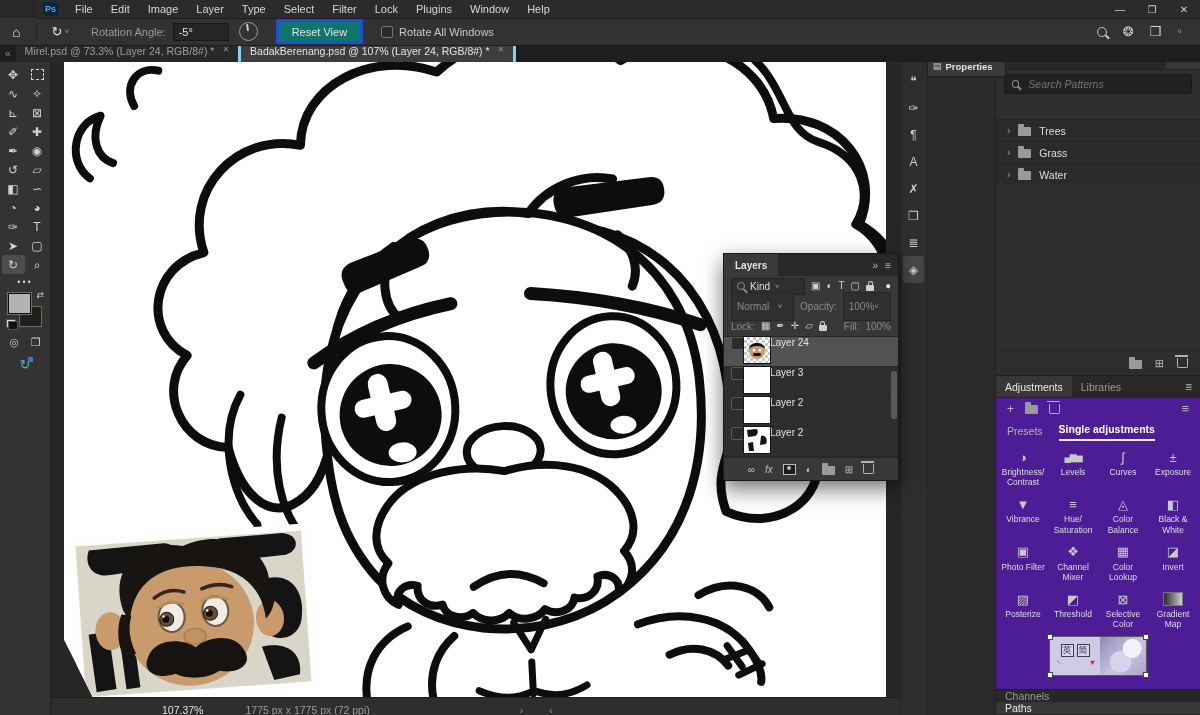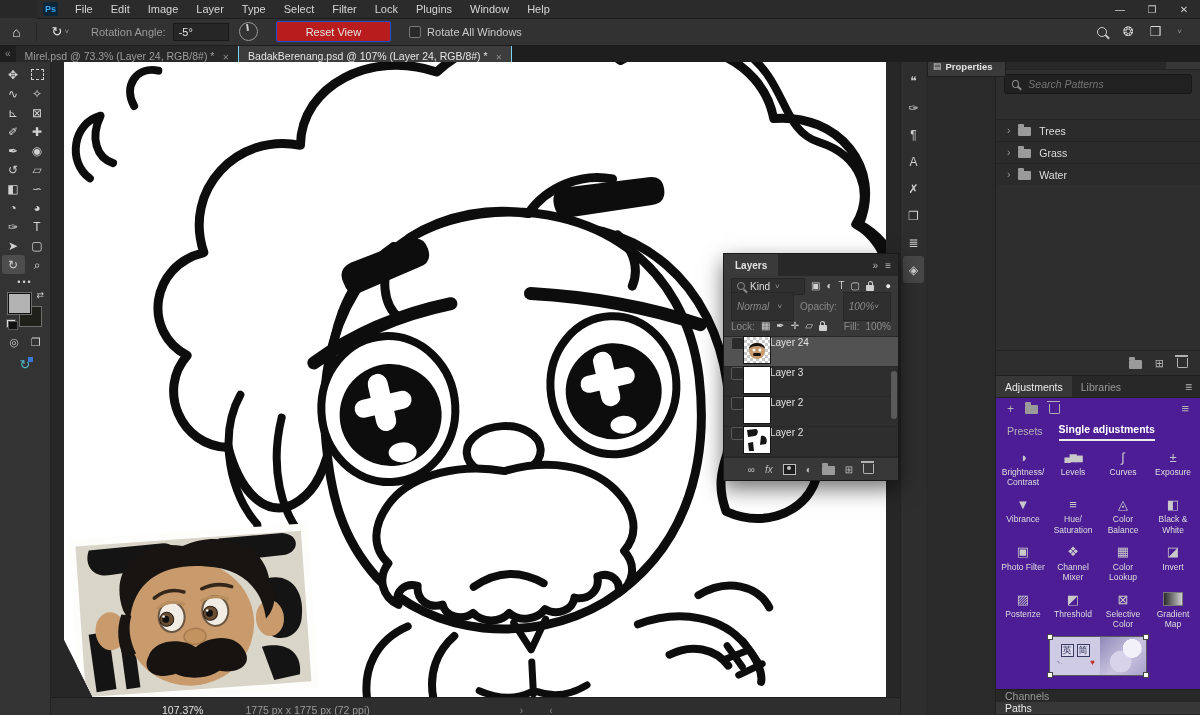--- a/index.html
+++ b/index.html
@@ -19,36 +19,36 @@
   .home-ico{margin:0 10px 0 12px;font-size:14px;color:#e0e0e0;}
   .vsep{width:1px;height:18px;background:#242424;margin:0 6px;}
   .handico{font-size:13px;color:#e0e0e0;margin:0 2px 0 8px;}
   .chev{font-size:8px;color:#9a9a9a;margin-right:6px;}
   .optlabel{color:#9b9b9b;margin:0 7px 0 16px;}
   .optinput{width:44px;height:16px;background:#262626;border:1px solid #191919;color:#e2e2e2;
             display:flex;align-items:center;padding:0 5px;}
   .dial{width:17px;height:17px;border:1.5px solid #999;border-radius:50%;margin:0 10px;position:relative;}
   .dial::after{content:'';position:absolute;left:7px;top:1px;width:1.5px;height:7px;background:#ccc;
                transform-origin:bottom center;transform:rotate(-8deg);}
-  .pbtn{background:#b91c1c;border:1px solid #1d4ed8;color:#e3e3e3;height:19px;padding:0 29px;
+  .pbtn{background:#0f766e;border:3px solid #1d4ed8;color:#e3e3e3;height:19px;padding:0 13px;
         display:flex;align-items:center;border-radius:2px;margin-left:8px;}
   .chk{width:10px;height:10px;border:1px solid #777;border-radius:2px;margin:0 6px 0 18px;background:#2a2a2a;}
   .chklabel{color:#c9c9c9;}
   .opt-right{margin-left:auto;display:flex;align-items:center;gap:16px;margin-right:12px;color:#d5d5d5;font-size:13px;}
   .mag{width:8px;height:8px;border:1.5px solid #c9c9c9;border-radius:50%;position:relative;display:inline-block;}
   .mag::after{content:'';position:absolute;width:5px;height:1.5px;background:#c9c9c9;
               transform:rotate(45deg);right:-4px;bottom:-2px;}
   .mag.dim{border-color:#8b8b8b;}.mag.dim::after{background:#8b8b8b;}
   .mag.sm{width:6px;height:6px;}
   
   .tabbar{position:absolute;left:0;top:45px;right:0;height:17px;background:#1e1e1e;display:flex;
           align-items:stretch;font-size:10.5px;z-index:18;}
   .collapse{color:#8a8a8a;font-size:10px;display:flex;align-items:center;padding:0 5px;}
-  .doc-tab{display:flex;align-items:flex-end;gap:8px;padding:0 9px;background:#282828;color:#9d9d9d;
-           border-right:1px solid #7dd3fc;}
+  .doc-tab{display:flex;align-items:flex-start;gap:8px;padding:0 9px;background:#282828;color:#9d9d9d;
+           border-right:3px solid #7dd3fc;}
   .doc-tab.active{background:#3d3d3d;color:#e4e4e4;}
   .tab-x{font-size:8px;color:#8d8d8d;}
   
   .toolbar{position:absolute;left:0;top:62px;bottom:0;width:50px;background:#333;border-right:1px solid #242424;
            display:flex;flex-direction:column;align-items:center;padding-top:3px;z-index:15;}
   .tool-grid{display:grid;grid-template-columns:23px 23px;gap:0 1px;}
   .tool{width:23px;height:19px;display:flex;align-items:center;justify-content:center;font-size:12px;color:#d2d2d2;}
   .tool.sel{background:#4d4d4d;border-radius:3px;}
   .marq{width:11px;height:9px;border:1px dashed #d2d2d2;}
   .dots{color:#d2d2d2;font-size:9px;letter-spacing:2px;margin:3px 0 2px;}
@@ -140,21 +140,21 @@
                 box-shadow:0 8px 20px rgba(0,0,0,.55);font-size:10px;z-index:30;}
   .lp-header{height:22px;background:#282828;display:flex;align-items:stretch;}
   .lp-tab{display:flex;align-items:center;padding:0 11px;background:#3a3a3a;color:#e2e2e2;font-size:10px;font-weight:bold;}
   .lp-head-icons{margin-left:auto;display:flex;align-items:center;gap:7px;padding-right:7px;color:#b8b8b8;}
   .lp-row{height:20px;display:flex;align-items:center;gap:6px;padding:0 7px;}
   .kind-box{display:flex;align-items:center;gap:5px;background:#2f2f2f;border:1px solid #252525;height:15px;
             padding:0 5px;border-radius:2px;color:#dedede;width:62px;}
   .lp-fico{font-size:10px;color:#d0d0d0;line-height:1;}
   .pin{margin-left:auto;color:#f0f0f0;font-size:9px;}
   .sel-box{height:15px;background:#2f2f2f;border:1px solid #272727;color:#8a8a8a;display:flex;
-           align-items:center;justify-content:space-between;padding:6px 5px;font-style:italic;}
+           align-items:center;justify-content:space-between;padding:6px 5px;}
   .dim{color:#8a8a8a;}
   .lck{position:relative;width:8px;height:6px;background:#d0d0d0;border-radius:1px;display:inline-block;margin-top:4px;}
   .lck::before{content:'';position:absolute;left:1.5px;top:-4px;width:5px;height:4px;border:1.5px solid #d0d0d0;
                border-bottom:none;border-radius:3px 3px 0 0;box-sizing:border-box;}
   .lp-list{background:#2e2e2e;border-top:1px solid #262626;border-bottom:1px solid #262626;position:relative;}
   .layer-row{height:29px;display:flex;align-items:flex-start;gap:0;padding-left:7px;border-bottom:1px solid #282828;}
   .layer-row.sel{background:#525252;}
   .vis{width:11px;height:11px;border:1px solid #585858;border-radius:2px;background:#2b2b2b;flex:none;}
   .thumb{width:26px;height:26px;background:#fff;outline:1px solid #161616;flex:none;position:relative;}
   .thumb.checker{background-image:linear-gradient(45deg,#c9c9c9 25%,transparent 25%,transparent 75%,#c9c9c9 75%),

